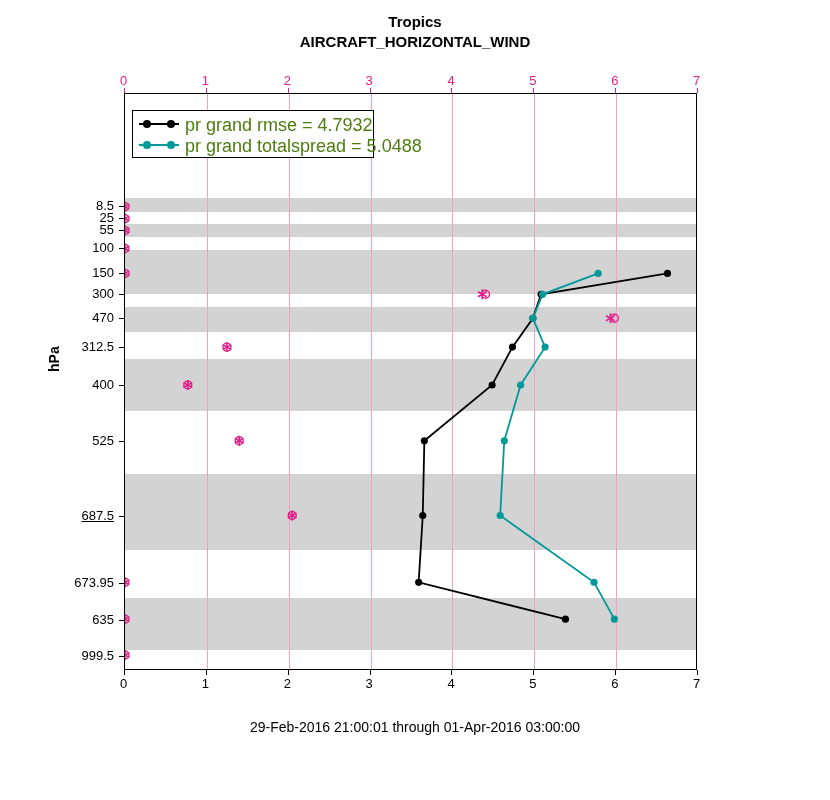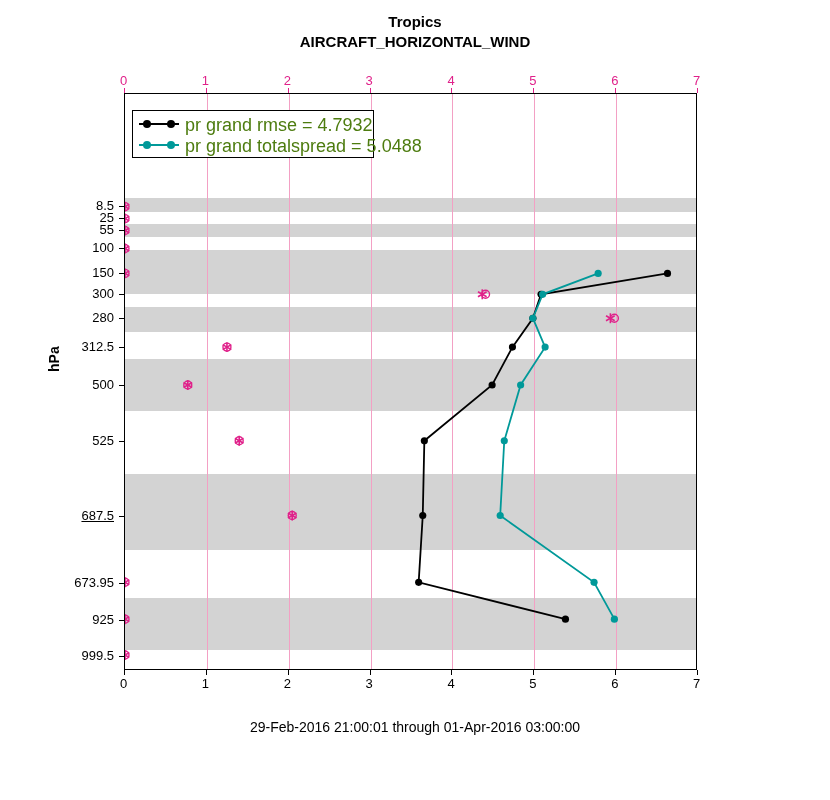--- a/index.html
+++ b/index.html
@@ -213,33 +213,33 @@
       <div class="tick-label" style="top: 210px; left: 0px; width: 114px; text-align: right;">25</div>
       <div class="tick-mark" style="left: 119px; top: 218px; width: 5px; height: 1px;"></div>
       <div class="tick-label" style="top: 222px; left: 0px; width: 114px; text-align: right;">55</div>
       <div class="tick-mark" style="left: 119px; top: 230px; width: 5px; height: 1px;"></div>
       <div class="tick-label" style="top: 240px; left: 0px; width: 114px; text-align: right;">100</div>
       <div class="tick-mark" style="left: 119px; top: 248px; width: 5px; height: 1px;"></div>
       <div class="tick-label" style="top: 265px; left: 0px; width: 114px; text-align: right;">150</div>
       <div class="tick-mark" style="left: 119px; top: 273px; width: 5px; height: 1px;"></div>
       <div class="tick-label" style="top: 286px; left: 0px; width: 114px; text-align: right;">300</div>
       <div class="tick-mark" style="left: 119px; top: 294px; width: 5px; height: 1px;"></div>
-      <div class="tick-label" style="top: 310px; left: 0px; width: 114px; text-align: right;">280</div>
+      <div class="tick-label" style="top: 310px; left: 0px; width: 114px; text-align: right;">470</div>
       <div class="tick-mark" style="left: 119px; top: 318px; width: 5px; height: 1px;"></div>
       <div class="tick-label" style="top: 339px; left: 0px; width: 114px; text-align: right;">312.5</div>
       <div class="tick-mark" style="left: 119px; top: 347px; width: 5px; height: 1px;"></div>
-      <div class="tick-label" style="top: 377px; left: 0px; width: 114px; text-align: right;">500</div>
+      <div class="tick-label" style="top: 377px; left: 0px; width: 114px; text-align: right;">400</div>
       <div class="tick-mark" style="left: 119px; top: 385px; width: 5px; height: 1px;"></div>
       <div class="tick-label" style="top: 433px; left: 0px; width: 114px; text-align: right;">525</div>
       <div class="tick-mark" style="left: 119px; top: 441px; width: 5px; height: 1px;"></div>
       <div class="tick-label" style="top: 508px; left: 0px; width: 114px; text-align: right; text-decoration: underline;">687.5</div>
       <div class="tick-mark" style="left: 119px; top: 516px; width: 5px; height: 1px;"></div>
       <div class="tick-label" style="top: 575px; left: 0px; width: 114px; text-align: right;">673.95</div>
       <div class="tick-mark" style="left: 119px; top: 583px; width: 5px; height: 1px;"></div>
-      <div class="tick-label" style="top: 612px; left: 0px; width: 114px; text-align: right;">925</div>
+      <div class="tick-label" style="top: 612px; left: 0px; width: 114px; text-align: right;">635</div>
       <div class="tick-mark" style="left: 119px; top: 620px; width: 5px; height: 1px;"></div>
       <div class="tick-label" style="top: 648px; left: 0px; width: 114px; text-align: right;">999.5</div>
       <div class="tick-mark" style="left: 119px; top: 656px; width: 5px; height: 1px;"></div>
     </div>
 
   <div id="ylabel">hPa</div>
 
   <div id="plot">
     <div id="bands">
         <div class="band" style="top: 104px; height: 14px;"></div>

